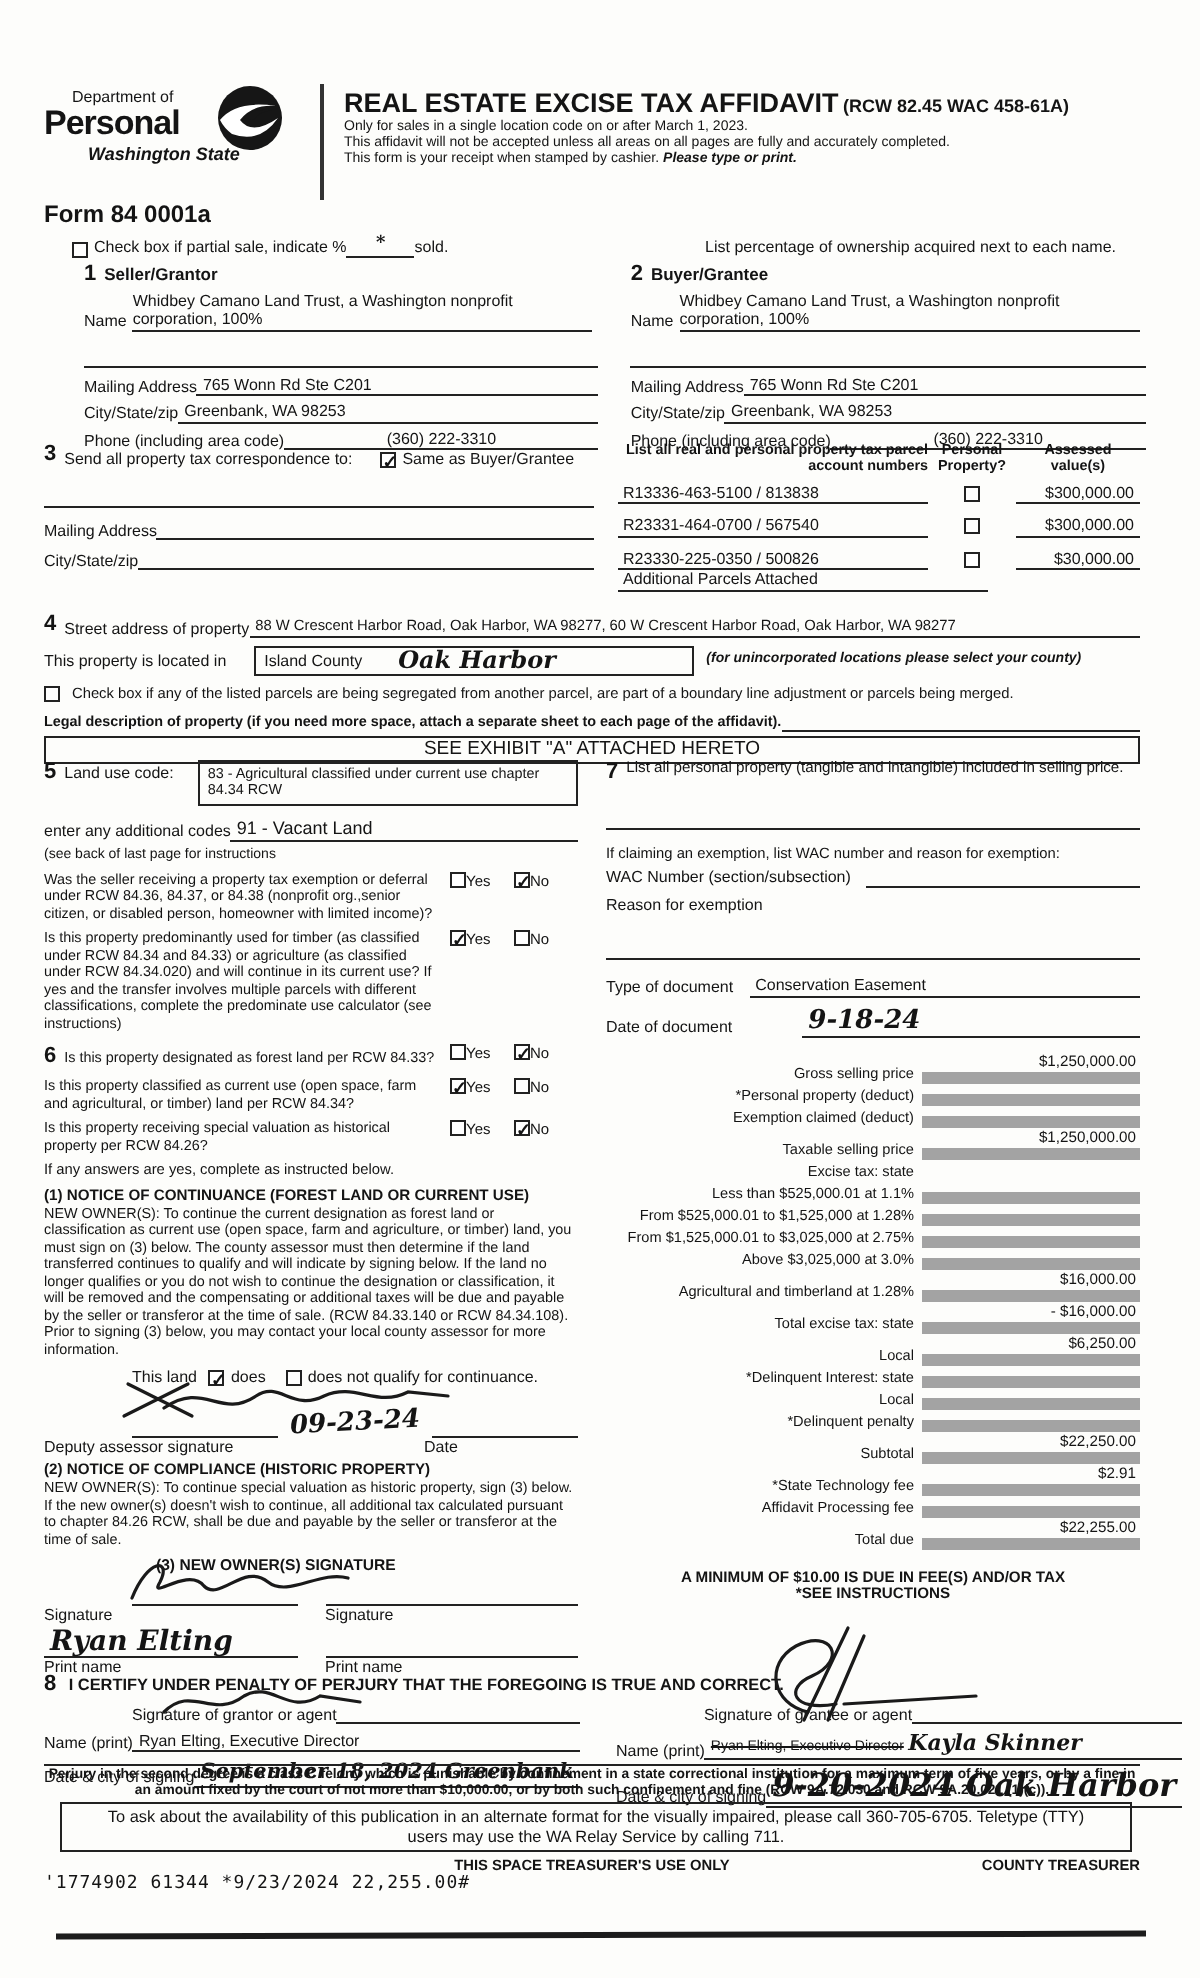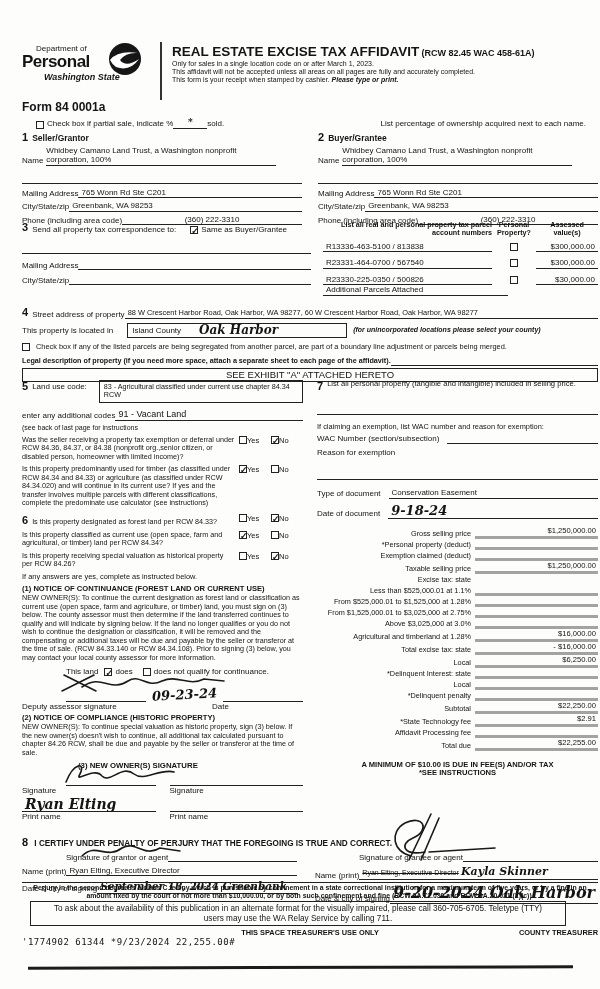--- a/index.html
+++ b/index.html
@@ -2,38 +2,38 @@
 <html><head>
 <meta charset="utf-8">
 <style>
   * { box-sizing: border-box; }
   html,body { margin:0; padding:0; }
   body {
     width:600px; height:989px; position:relative; overflow:hidden;
     background:#fdfdfb; color:#141414;
     font-family:"Liberation Sans", sans-serif; font-size:8px; line-height:1.18;
   }
-  .band { position:absolute; left:22px; right:2px; }
+  .band { position:absolute; left:22px; right:30px; }
   .row { display:flex; align-items:flex-end; }
   .lbl { white-space:nowrap; }
   .fill { flex:1; border-bottom:1px solid #222; min-height:10px; padding:0 3px; }
   .fill.c { text-align:center; } .fill.r { text-align:right; }
   .cb { display:inline-block; width:8px; height:8px; border:1px solid #222; font-size:9px; line-height:8px;
         text-align:center; vertical-align:-1px; font-weight:bold; background:#fff; flex:none; }
   .secnum { font-size:11px; font-weight:bold; margin-right:4px; }
   .sectitle { font-weight:bold; font-size:8.5px; }
   .tiny { font-size:7px; }
   .hand { font-family:"DejaVu Serif", serif; font-style:italic; font-weight:bold; font-size:11px; white-space:nowrap; }
   .bi { font-weight:bold; font-style:italic; }
   .q { display:flex; margin-top:4px; }
   .qtext { flex:1; font-size:7.2px; padding-right:4px; }
   .yn { width:32px; flex:none; font-size:7.5px; white-space:nowrap; }
   .taxrow { display:flex; align-items:flex-end; margin-top:1px; }
   .taxlbl { width:158px; text-align:right; padding-right:4px; font-size:7.3px; flex:none; }
-  .taxval { flex:1; border-bottom:3px solid #a3a3a3; text-align:right; min-height:10px; padding:0 2px; font-size:7.6px; }
+  .taxval { flex:1; border-bottom:6px solid #a3a3a3; text-align:right; min-height:10px; padding:0 2px; font-size:7.6px; }
   .noline { border-bottom:none; }
   .sig { position:relative;margin-left:44px; }
   .sig svg { position:absolute; pointer-events:none; }
   .strike { text-decoration:line-through; }
   .boxed { border:1px solid #222; }
 </style>
 </head>
 <body>
 
 <div class="band" style="top:42px; height:60px; display:flex;">
@@ -63,21 +63,21 @@
 <div class="band" style="top:100px; font-size:12px; font-weight:bold;">Form 84 0001a</div>
 <div class="band row" style="top:117px;">
   <span class="cb" style="margin:0 3px 0 14px;"></span>
   <span class="lbl">Check box if partial sale, indicate %</span>
   <span class="fill c hand" style="max-width:34px; font-size:9px;">*</span>
   <span class="lbl">sold.</span>
   <span style="flex:1;"></span>
   <span class="lbl" style="margin-right:12px;">List percentage of ownership acquired next to each name.</span>
 </div>
 
-<div class="band" style="top:131px; display:flex; gap:16px;">
+<div class="band" style="top:131px; display:flex; gap:16px;margin-left:20px;">
   <div style="flex:1;">
     <div><span class="secnum">1</span><span class="sectitle">Seller/Grantor</span></div>
     <div class="row" style="margin-top:2px;">
       <span class="lbl">Name</span>
       <span class="fill" style="border-bottom:none;">
         <span>Whidbey Camano Land Trust, a Washington nonprofit</span><br>
         <span style="display:inline-block; border-bottom:1px solid #222; min-width:230px;">corporation, 100%</span>
       </span>
     </div>
     <div class="fill" style="margin-top:8px;"></div>
@@ -294,21 +294,21 @@
       <span class="lbl">WAC Number (section/subsection)</span>
       <span class="fill" style="margin-left:8px;"></span>
     </div>
     <div style="margin-top:4px;">Reason for exemption</div>
     <div style="border-bottom:1px solid #222; margin-top:22px;"></div>
 
     <div class="row" style="margin-top:8px;">
       <span class="lbl">Type of document</span>
       <span class="fill" style="margin-left:8px;">Conservation Easement</span>
     </div>
-    <div class="row" style="margin-top:4px;">
+    <div class="row" style="margin-top:4px;gap:27px;">
       <span class="lbl">Date of document</span>
       <span class="fill" style="margin-left:8px;"><span class="hand" style="font-size:13px;">9-18-24</span></span>
     </div>
 
     <div style="margin-top:8px;">
       <div class="taxrow">
           <span class="taxlbl">Gross selling price</span>
           <span class="taxval">$1,250,000.00</span>
         </div>
       <div class="taxrow">

